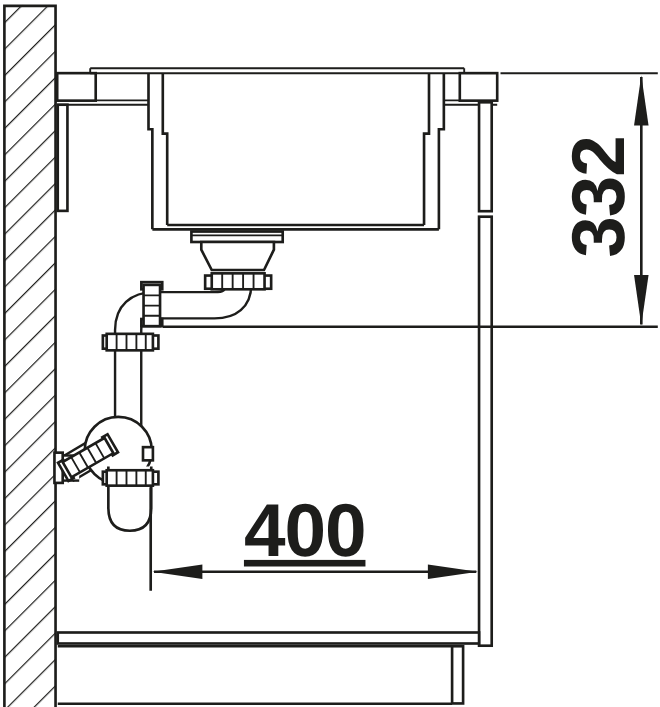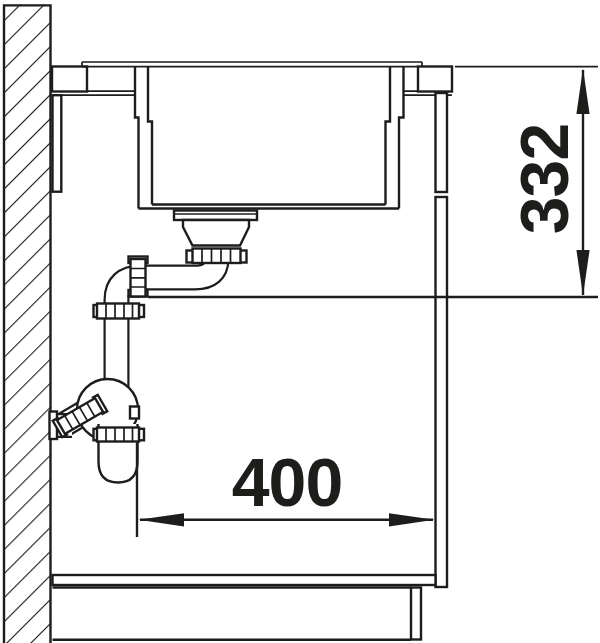--- a/index.html
+++ b/index.html
@@ -6,21 +6,21 @@
   #stage{
     position:relative;width:600px;height:643px;background:#ffffff;
     font-family:"Liberation Sans", sans-serif;overflow:hidden;
   }
   #stage svg{position:absolute;left:0;top:0;}
   .dim-label{
     position:absolute;color:#1d1d1b;font-weight:bold;font-size:68px;
     width:130px;height:70px;line-height:70px;text-align:center;
     letter-spacing:-1px;white-space:nowrap;
   }
-  #dim-400{left:222px;top:447px;}
+  #dim-400{left:212px;top:447px;text-decoration:underline;}
   #dim-332{left:479px;top:144px;transform:rotate(-90deg);transform-origin:center center;}
 
   
   .s  {fill:none;stroke:#1d1d1b;stroke-width:2.4;stroke-linejoin:miter;stroke-linecap:butt;}
   .sf {fill:#ffffff;stroke:#1d1d1b;stroke-width:2.4;stroke-linejoin:miter;}
   .tn {fill:none;stroke:#1d1d1b;stroke-width:1.7;}
   .pb {fill:none;stroke:#1d1d1b;stroke-linecap:butt;}   
   .pw {fill:none;stroke:#ffffff;stroke-linecap:butt;}   
   .ar {fill:#1d1d1b;stroke:none;}
 </style>

